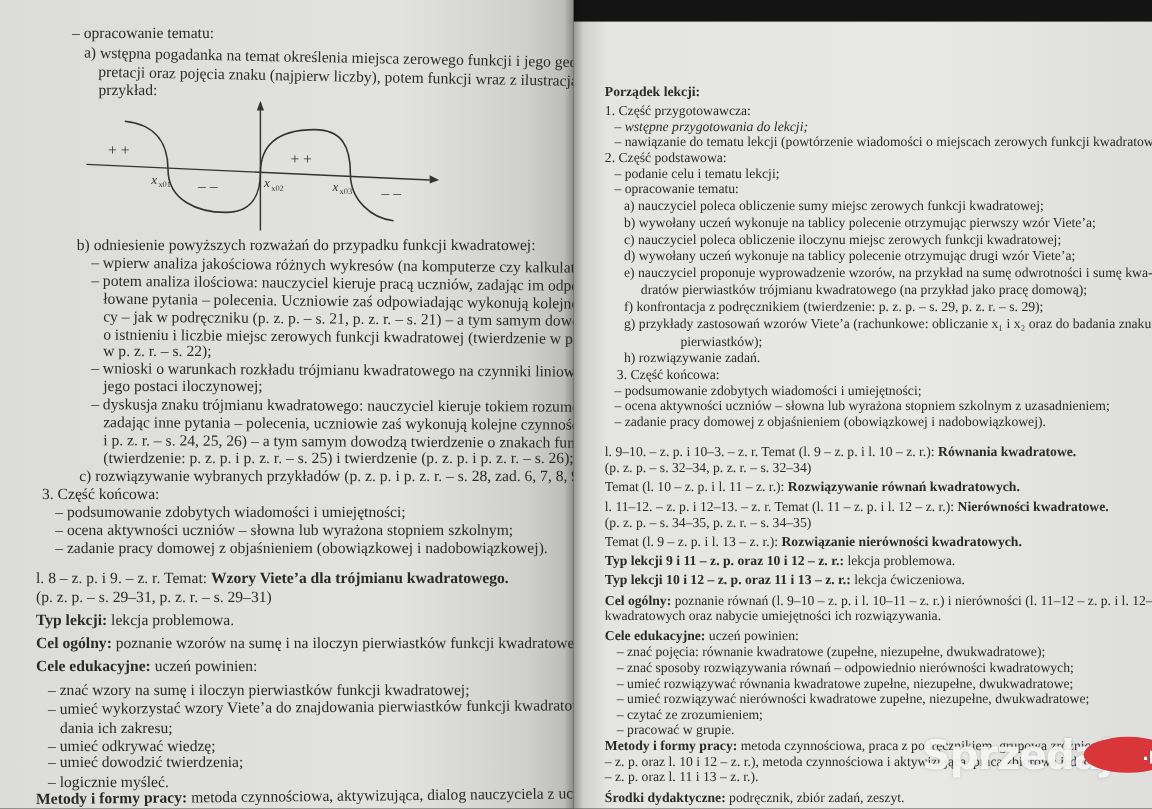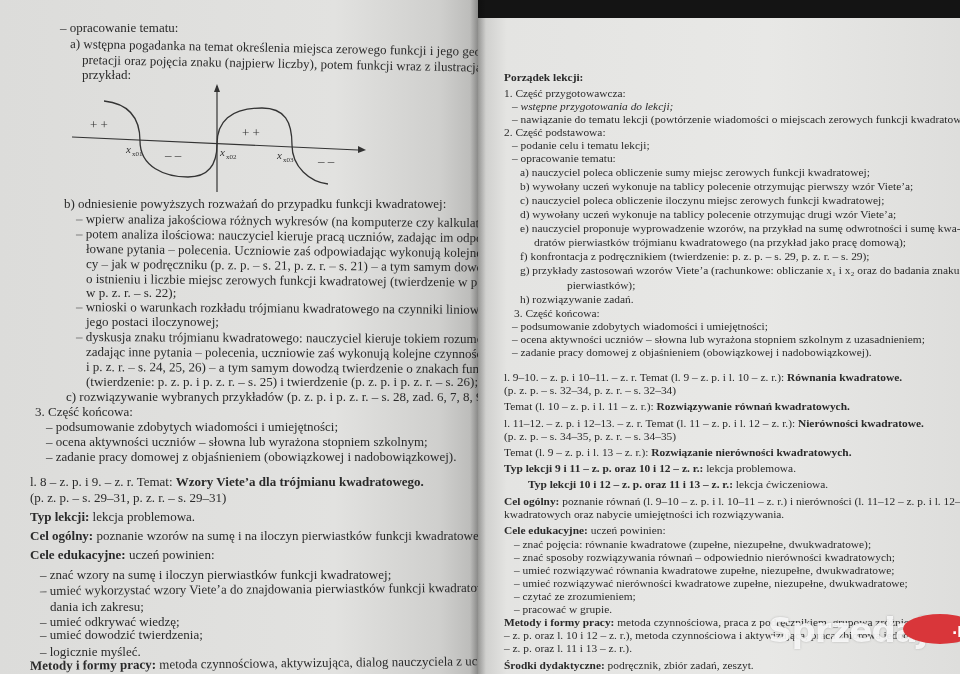--- a/index.html
+++ b/index.html
@@ -96,28 +96,28 @@
   <div class="txt" style="left:56px;top:218px;">dratów pierwiastków trójmianu kwadratowego (na przykład jako pracę domową);</div>
   <div class="txt" style="left:42px;top:232px;">f) konfrontacja z podręcznikiem (twierdzenie: p. z. p. – s. 29, p. z. r. – s. 29);</div>
   <div class="txt" style="left:42px;top:246px;">g) przykłady zastosowań wzorów Viete’a (rachunkowe: obliczanie x₁ i x₂ oraz do badania znaku</div>
   <div class="txt" style="left:56px;top:261px;margin-left:33px;">pierwiastków);</div>
   <div class="txt" style="left:42px;top:275px;">h) rozwiązywanie zadań.</div>
   <div class="txt" style="left:36px;top:289px;">3. Część końcowa:</div>
   <div class="txt" style="left:34px;top:302px;">– podsumowanie zdobytych wiadomości i umiejętności;</div>
   <div class="txt" style="left:34px;top:315px;">– ocena aktywności uczniów – słowna lub wyrażona stopniem szkolnym z uzasadnieniem;</div>
   <div class="txt" style="left:34px;top:328px;">– zadanie pracy domowej z objaśnieniem (obowiązkowej i nadobowiązkowej).</div>
 
-  <div class="txt" style="left:26px;top:353px;"><span>l. 9–10. – z. p. i 10–11. – z. r. Temat (l. 9 – z. p. i l. 10 – z. r.): </span><b>Równania kwadratowe.</b></div>
+  <div class="txt" style="left:26px;top:353px;"><span>l. 9–10. – z. p. i 10–3. – z. r. Temat (l. 9 – z. p. i l. 10 – z. r.): </span><b>Równania kwadratowe.</b></div>
   <div class="txt" style="left:26px;top:366px;">(p. z. p. – s. 32–34, p. z. r. – s. 32–34)</div>
   <div class="txt" style="left:26px;top:382px;"><span>Temat (l. 10 – z. p. i l. 11 – z. r.): </span><b>Rozwiązywanie równań kwadratowych.</b></div>
   <div class="txt" style="left:26px;top:399px;"><span>l. 11–12. – z. p. i 12–13. – z. r. Temat (l. 11 – z. p. i l. 12 – z. r.): </span><b>Nierówności kwadratowe.</b></div>
   <div class="txt" style="left:26px;top:412px;">(p. z. p. – s. 34–35, p. z. r. – s. 34–35)</div>
   <div class="txt" style="left:26px;top:428px;"><span>Temat (l. 9 – z. p. i l. 13 – z. r.): </span><b>Rozwiązanie nierówności kwadratowych.</b></div>
   <div class="txt" style="left:26px;top:444px;"><b>Typ lekcji 9 i 11 – z. p. oraz 10 i 12 – z. r.:</b><span> lekcja problemowa.</span></div>
-  <div class="txt" style="left:26px;top:460px;margin-left:24px;"><b>Typ lekcji 10 i 12 – z. p. oraz 11 i 13 – z. r.:</b><span> lekcja ćwiczeniowa.</span></div>
+  <div class="txt" style="left:26px;top:460px;"><b>Typ lekcji 10 i 12 – z. p. oraz 11 i 13 – z. r.:</b><span> lekcja ćwiczeniowa.</span></div>
   <div class="txt" style="left:26px;top:477px;"><b>Cel ogólny:</b><span> poznanie równań (l. 9–10 – z. p. i l. 10–11 – z. r.) i nierówności (l. 11–12 – z. p. i l. 12–13 – z. r.)</span></div>
   <div class="txt" style="left:26px;top:490px;">kwadratowych oraz nabycie umiejętności ich rozwiązywania.</div>
   <div class="txt" style="left:26px;top:506px;"><b>Cele edukacyjne:</b><span> uczeń powinien:</span></div>
   <div class="txt" style="left:36px;top:533px;">– znać sposoby rozwiązywania równań – odpowiednio nierówności kwadratowych;</div>
   <div class="txt" style="left:36px;top:520px;">– znać pojęcia: równanie kwadratowe (zupełne, niezupełne, dwukwadratowe);</div>
   <div class="txt" style="left:36px;top:546px;">– umieć rozwiązywać równania kwadratowe zupełne, niezupełne, dwukwadratowe;</div>
   <div class="txt" style="left:36px;top:559px;">– umieć rozwiązywać nierówności kwadratowe zupełne, niezupełne, dwukwadratowe;</div>
   <div class="txt" style="left:36px;top:572px;">– czytać ze zrozumieniem;</div>
   <div class="txt" style="left:36px;top:585px;">– pracować w grupie.</div>
   <div class="txt" style="left:26px;top:598px;"><b>Metody i formy pracy:</b><span> metoda czynnościowa, praca z podręcznikiem, grupowa zróżnicowana (l. 9 i 11</span></div>

